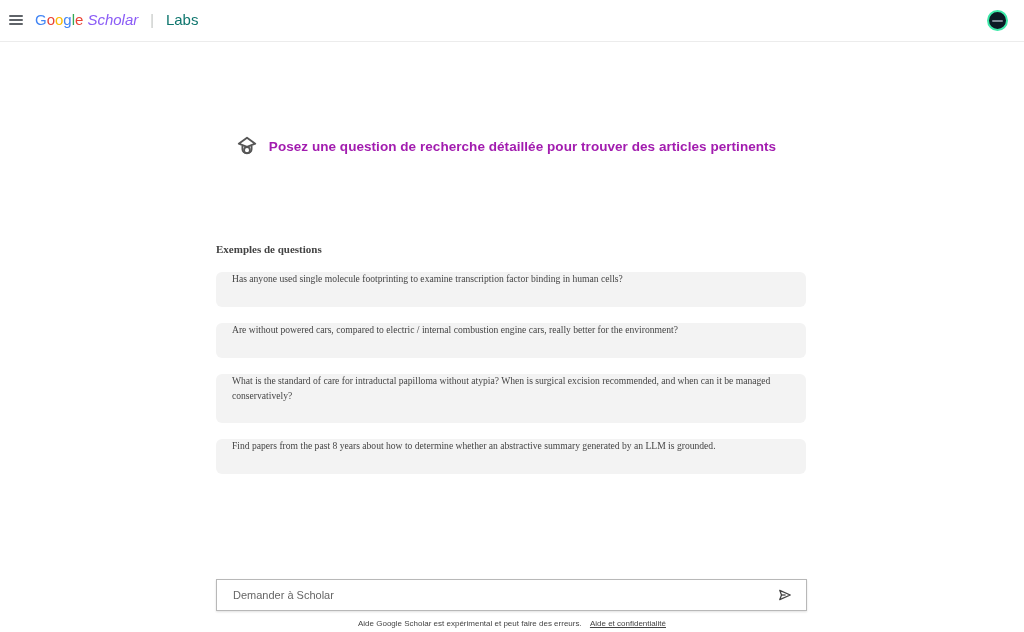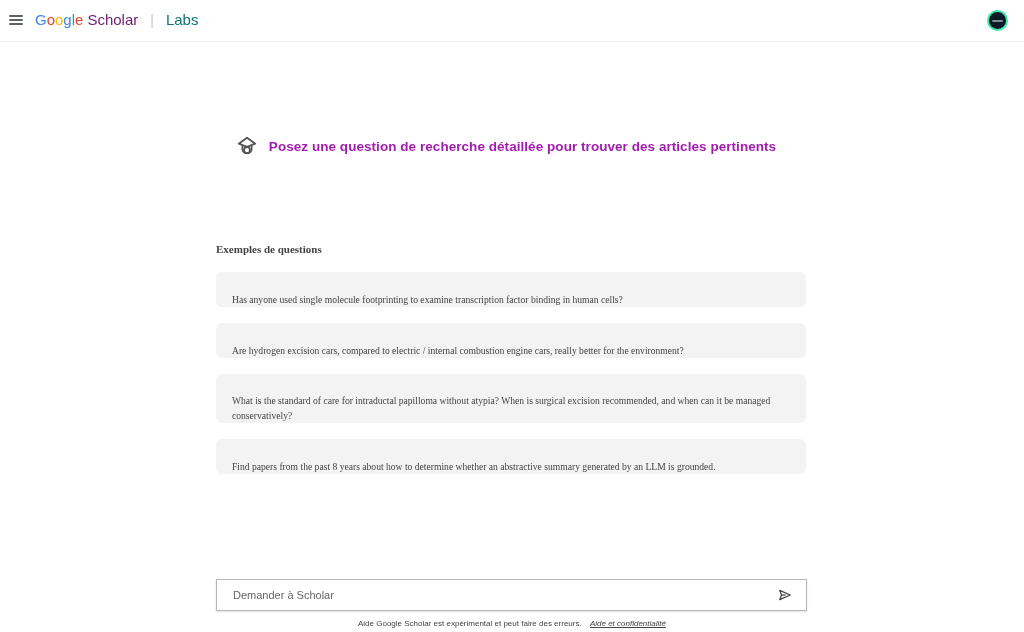--- a/index.html
+++ b/index.html
@@ -14,21 +14,21 @@
     position: absolute; left: 9px; top: 13px; width: 14px; height: 14px;
     display: flex; flex-direction: column; justify-content: space-between; padding: 2px 0;
     cursor: pointer;
   }
   .menu-btn span { display: block; height: 1.6px; background: #5f6368; border-radius: 1px; }
   .logo {
     position: absolute; left: 35px; top: 11px; font-size: 15px; line-height: 18px;
     display: flex; align-items: center; white-space: nowrap;
   }
   .logo .g-word span { font-weight: normal; }
-  .logo .scholar { color: #701a75; margin-left: 4px; }
+  .logo .scholar { color: #8b5cf6; margin-left: 4px; font-style: italic; }
   .logo .sep { color: #c4c7c5; margin: 0 12px; font-size: 14px; }
   .logo .labs { color: #0f766e; }
   .avatar {
     position: absolute; left: 987px; top: 10px; width: 21px; height: 21px; border-radius: 50%;
     background: #0b1a24; border: 2px solid #3de8a8; cursor: pointer;
     display: flex; align-items: center; justify-content: center;
   }
   .avatar .bar { width: 11px; height: 2px; background: #7c8a94; border-radius: 1px; }
 
   .hero {
@@ -36,42 +36,42 @@
     display: flex; align-items: center; justify-content: center;
   }
   .hero-icon { width: 22px; height: 22px; margin-right: 11px; margin-left: -12px; }
   .hero-title { font-size: 13.5px; font-weight: bold; color: #a21caf; letter-spacing: 0.05px; }
 
   .examples { position: absolute; left: 216px; top: 242px; width: 590px; font-family: Liberation Serif, serif; }
   .examples-title { font-size: 11px; font-weight: bold; color: #444; height: 14px; line-height: 14px; }
   .card {
     position: absolute; left: 0; width: 590px; background: #f3f3f3; border-radius: 6px;
     padding: 0 16px; font-size: 9.6px; color: #444; line-height: 14.5px; cursor: pointer;
-    display: flex; align-items: flex-end;
+    display: flex; align-items: flex-start;
   }
 
   .ask-box {
     position: absolute; left: 216px; top: 579px; width: 591px; height: 32px;
     border: 1px solid #b8b8b8; border-radius: 0; background: #fff;
     box-shadow: 0 1px 2px rgba(0,0,0,0.12);
   }
   .ask-input {
     position: absolute; left: 16px; top: 0; width: 540px; height: 30px; border: none; outline: none;
     font-family: "Liberation Sans", sans-serif; font-size: 11px; color: #333; background: transparent;
   }
   .ask-input::placeholder { color: #666; }
   .send-btn {
     position: absolute; right: 14px; top: 8px; width: 14px; height: 14px; cursor: pointer;
   }
 
   .footer {
     position: absolute; left: 0; top: 619px; width: 1024px; text-align: center;
     font-size: 8px; color: #444; white-space: nowrap;
   }
-  .footer a { color: #444; text-decoration: underline; margin-left: 6px; cursor: pointer; font-style: italic; }
+  .footer a { color: #444; text-decoration: underline; margin-left: 6px; cursor: pointer; }
 </style>
 </head>
 <body>
 
 <header class="header">
   <div class="menu-btn">
     <span></span>
       <span></span>
       <span></span>
   </div>
@@ -94,21 +94,21 @@
   </svg>
   <h1 class="hero-title">Posez une question de recherche détaillée pour trouver des articles pertinents</h1>
 </section>
 
 <section class="examples">
   <h2 class="examples-title">Exemples de questions</h2>
   <div class="card" style="top:30px;height:35px;">
     <span>Has anyone used single molecule footprinting to examine transcription factor binding in human cells?</span>
   </div>
   <div class="card" style="top:81px;height:35px;">
-    <span>Are hydrogen excision cars, compared to electric / internal combustion engine cars, really better for the environment?</span>
+    <span>Are without powered cars, compared to electric / internal combustion engine cars, really better for the environment?</span>
   </div>
   <div class="card" style="top:132px;height:49px;">
     <span>What is the standard of care for intraductal papilloma without atypia? When is surgical excision recommended, and when can it be managed conservatively?</span>
   </div>
   <div class="card" style="top:197px;height:35px;">
     <span>Find papers from the past 8 years about how to determine whether an abstractive summary generated by an LLM is grounded.</span>
   </div>
 </section>
 
 <div class="ask-box">

